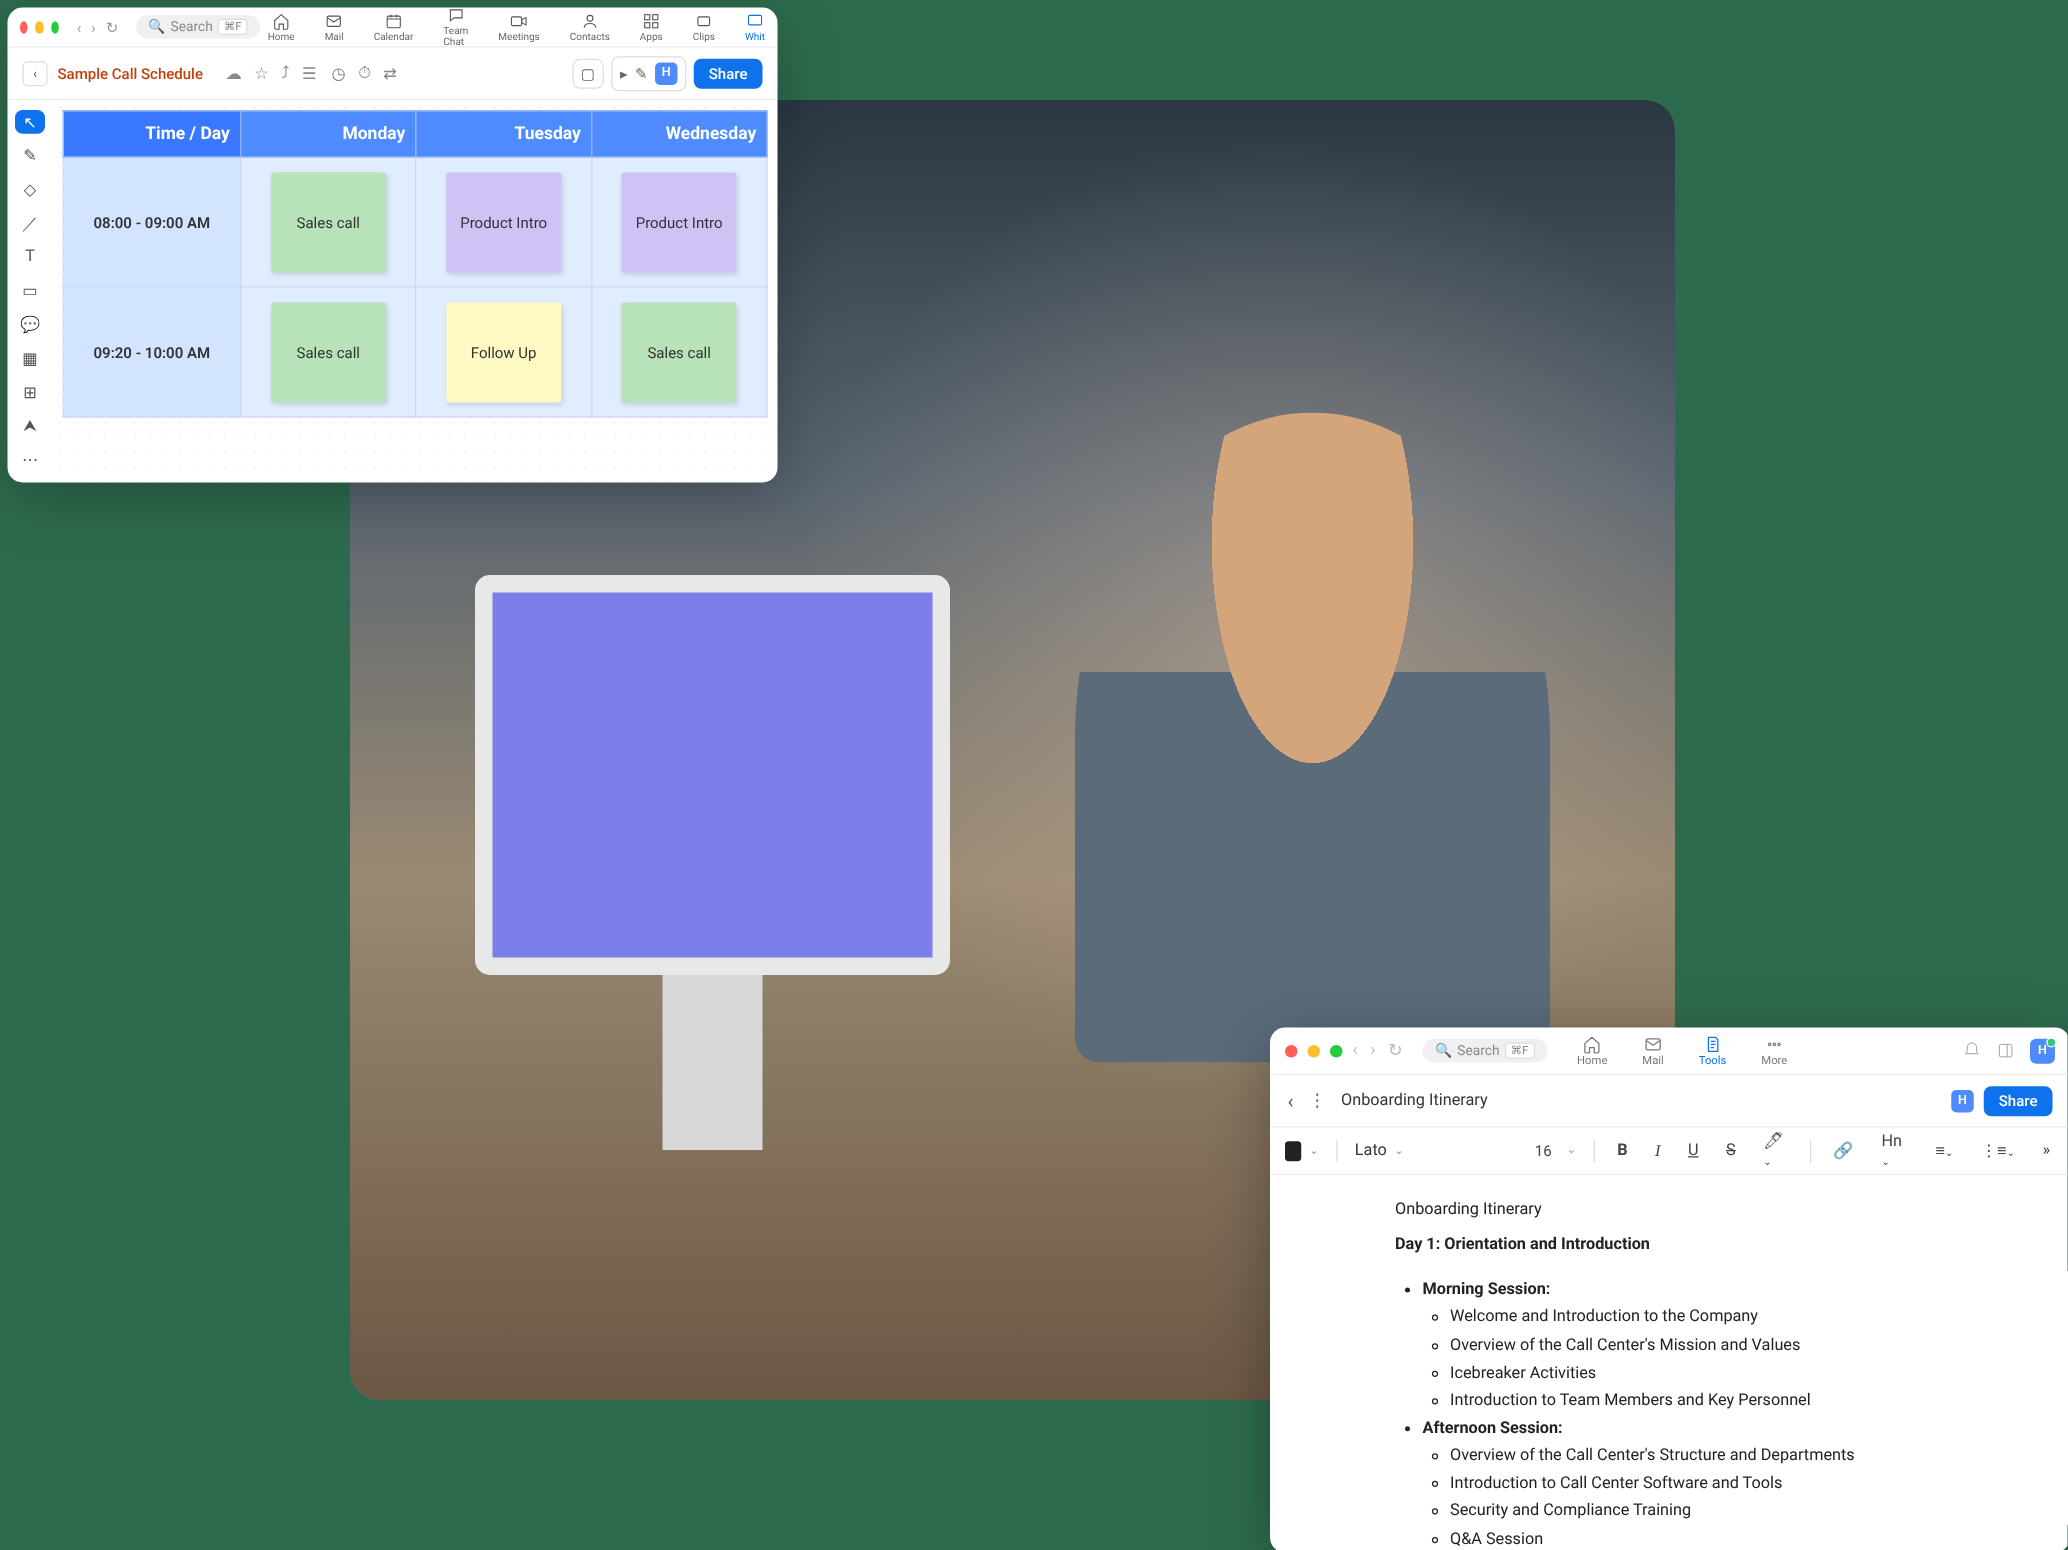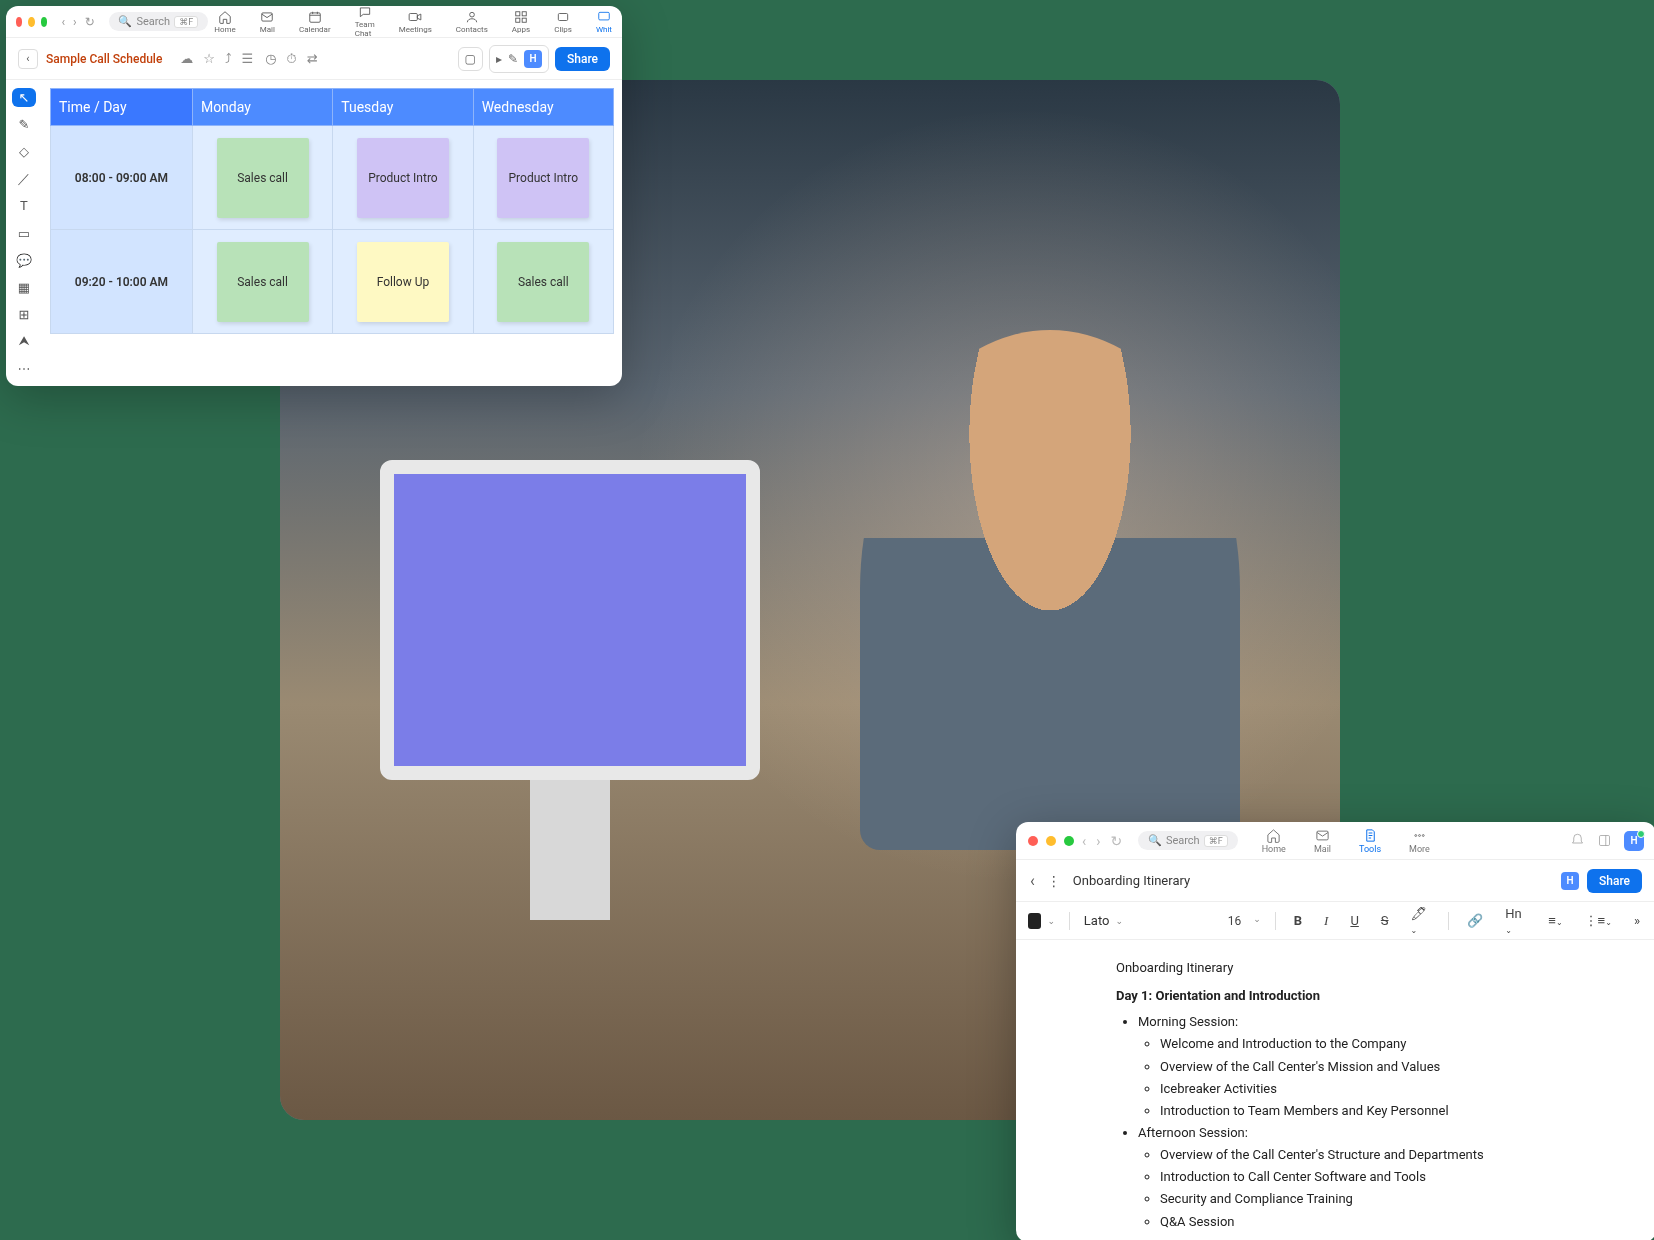--- a/index.html
+++ b/index.html
@@ -34,21 +34,21 @@
 .avatar-sm{width:18px;height:18px;border-radius:4px;background:#4d8bff;color:#fff;font-size:10px;display:flex;align-items:center;justify-content:center;font-weight:600}
 .share-btn{background:#0e72ed;color:#fff;border:none;border-radius:6px;padding:5px 12px;font-size:12px;font-weight:500;cursor:pointer}
 
 .wb-body{display:flex;height:calc(100% - 74px)}
 .wb-sidetools{width:36px;padding:8px 0;display:flex;flex-direction:column;align-items:center;gap:8px}
 .wb-tool{width:24px;height:24px;border-radius:6px;display:flex;align-items:center;justify-content:center;font-size:13px;color:#555;cursor:pointer}
 .wb-tool.active{background:#0e72ed;color:#fff}
 .wb-canvas{flex:1;background-image:radial-gradient(#d0d0d0 0.5px, transparent 0.5px);background-size:12px 12px;position:relative;padding:8px 8px}
 
 .sched{width:100%;border-collapse:collapse;font-size:13px}
-.sched th{background:#4d8bff;color:#fff;font-weight:400;padding:10px 8px;text-align:left;border:1px solid #8eb4fa;font-size:14px}
+.sched th{background:#4d8bff;color:#fff;font-weight:700;padding:10px 8px;text-align:right;border:1px solid #8eb4fa;font-size:14px}
 .sched th.timecol{background:#3a78ff}
 .sched td{border:1px solid #c7d8ef;background:#e0edff;height:104px;text-align:center;vertical-align:middle;padding:10px}
 .sched td.timecell{background:#d2e4ff;font-size:12px;font-weight:600;color:#333}
 .sticky{display:inline-flex;width:92px;height:80px;align-items:center;justify-content:center;font-size:12px;color:#333;border-radius:2px;box-shadow:1px 2px 4px rgba(0,0,0,0.12)}
 .sticky.green{background:#b8e2b8}
 .sticky.purple{background:#cfc3f5}
 .sticky.blue{background:#fef9c3}
 
 
 .win-notes{position:absolute;right:-2px;bottom:-2px;width:640px;height:420px;background:#fff;border-radius:12px;box-shadow:0 12px 48px rgba(0,0,0,0.3);overflow:hidden}
@@ -75,25 +75,25 @@
 .fmt-size{display:flex;gap:12px;font-size:12px;cursor:pointer}
 .fmt-btn{cursor:pointer;padding:2px 4px;color:#444}
 .fmt-btn.bold{font-weight:700}
 .fmt-btn.italic{font-style:italic;font-family:serif}
 .fmt-btn.under{text-decoration:underline}
 .fmt-btn.strike{text-decoration:line-through}
 .fmt-sep{width:1px;height:18px;background:#ddd}
 
 .notes-content{padding:18px 100px;font-size:13px;color:#222;line-height:1.55;overflow:auto;height:calc(100% - 118px)}
 .notes-content h3{font-size:13px;font-weight:400;margin-bottom:8px}
-.notes-content h4{font-size:13px;font-weight:700;margin-bottom:6px}
+.notes-content h4{font-size:13px;font-weight:700;margin-bottom:16px}
 .notes-content ul{list-style:disc;padding-left:22px}
 .notes-content ul ul{list-style:circle;padding-left:22px}
 .notes-content li{margin:2px 0}
-.notes-content li.bold{font-weight:400}
+.notes-content li.bold{font-weight:700}
 </style>
 </head>
 <body>
 
 <div class="photo-bg">
   <div class="monitor"></div>
   <div class="monitor-stand"></div>
   <div class="person"></div>
 </div>
 

